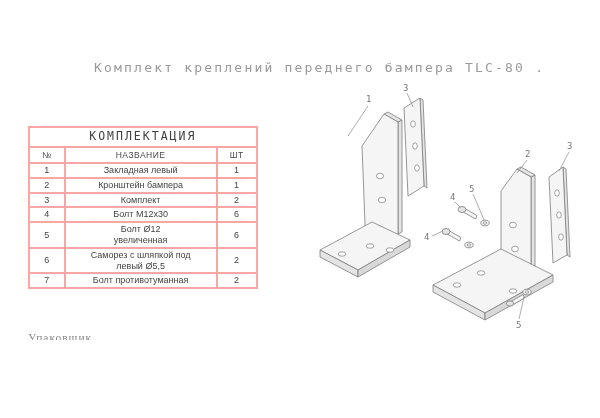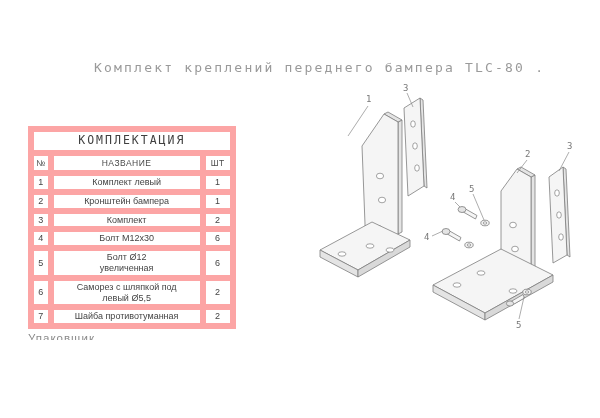--- a/index.html
+++ b/index.html
@@ -13,35 +13,35 @@
     font-family:"DejaVu Sans Mono",monospace;
     font-size:13px;letter-spacing:2.2px;color:#9a9a9a;white-space:nowrap;
   }
   
   table.spec{
     position:absolute;left:28px;top:126px;
     border-collapse:collapse;table-layout:fixed;
     font-size:9px;color:#444;
   }
   table.spec td{
-    border:6px solid #fca5a5;text-align:center;vertical-align:middle;
-    padding:1px 2px;white-space:pre-line;line-height:1.2;margin-left:36px;
+    border:2px solid #fca5a5;text-align:center;vertical-align:middle;
+    padding:1px 12px;white-space:pre-line;line-height:1.2;margin-left:36px;
   }
   td.tbl-title{
     font-family:"DejaVu Sans Mono",monospace;
     font-size:11.5px;letter-spacing:2px;color:#3f3f3f;height:16px;
   }
   td.hdr{font-size:8.5px;letter-spacing:0.5px;color:#4a4a4a;height:12px;}
   .col-num{width:16px;}
   .col-name{width:152px;}
   .col-qty{width:30px;}
   
   .packer{
     position:absolute;left:28px;top:330px;
-    font-family:Liberation Sans, sans-serif;
+    font-family:Liberation Serif, serif;
     font-size:11.5px;letter-spacing:1px;color:#8a8a8a;white-space:nowrap;
   }
   .sig-line{
     display:inline-block;width:122px;height:11px;
     border-bottom:1px solid #8a8a8a;margin-left:4px;
   }
   
   svg.drawing{position:absolute;}
   svg.drawing .part{stroke:#7d7d7d;stroke-width:0.8;stroke-linejoin:round;}
   svg.drawing .f1{fill:#f5f5f5;}
@@ -70,21 +70,21 @@
         <tr>
       <td class="tbl-title" colspan="3">КОМПЛЕКТАЦИЯ</td>
     </tr>
     <tr>
       <td class="hdr">№</td>
       <td class="hdr">НАЗВАНИЕ</td>
       <td class="hdr">ШТ</td>
     </tr>
     <tr>
       <td>1</td>
-      <td>Комплект левый</td>
+      <td>Закладная левый</td>
       <td>1</td>
     </tr>
     <tr>
       <td>2</td>
       <td>Кронштейн бампера</td>
       <td>1</td>
     </tr>
     <tr>
       <td>3</td>
       <td>Комплект</td>
@@ -102,21 +102,21 @@
       <td>6</td>
     </tr>
     <tr>
       <td>6</td>
       <td>Саморез с шляпкой под
 левый Ø5,5</td>
       <td>2</td>
     </tr>
     <tr>
       <td>7</td>
-      <td>Шайба противотуманная</td>
+      <td>Болт противотуманная</td>
       <td>2</td>
     </tr>
   </tbody>
     </table>
 
   <svg class="drawing" style="left:310px;top:82px;" width="140" height="200" viewBox="0 0 140 200">
 
     <g>
       <polygon class="part f2" points="110,16 113,18 117,106 114,104"></polygon>
       <polygon class="part f1" points="94,26 110,16 114,104 98,114"></polygon>

